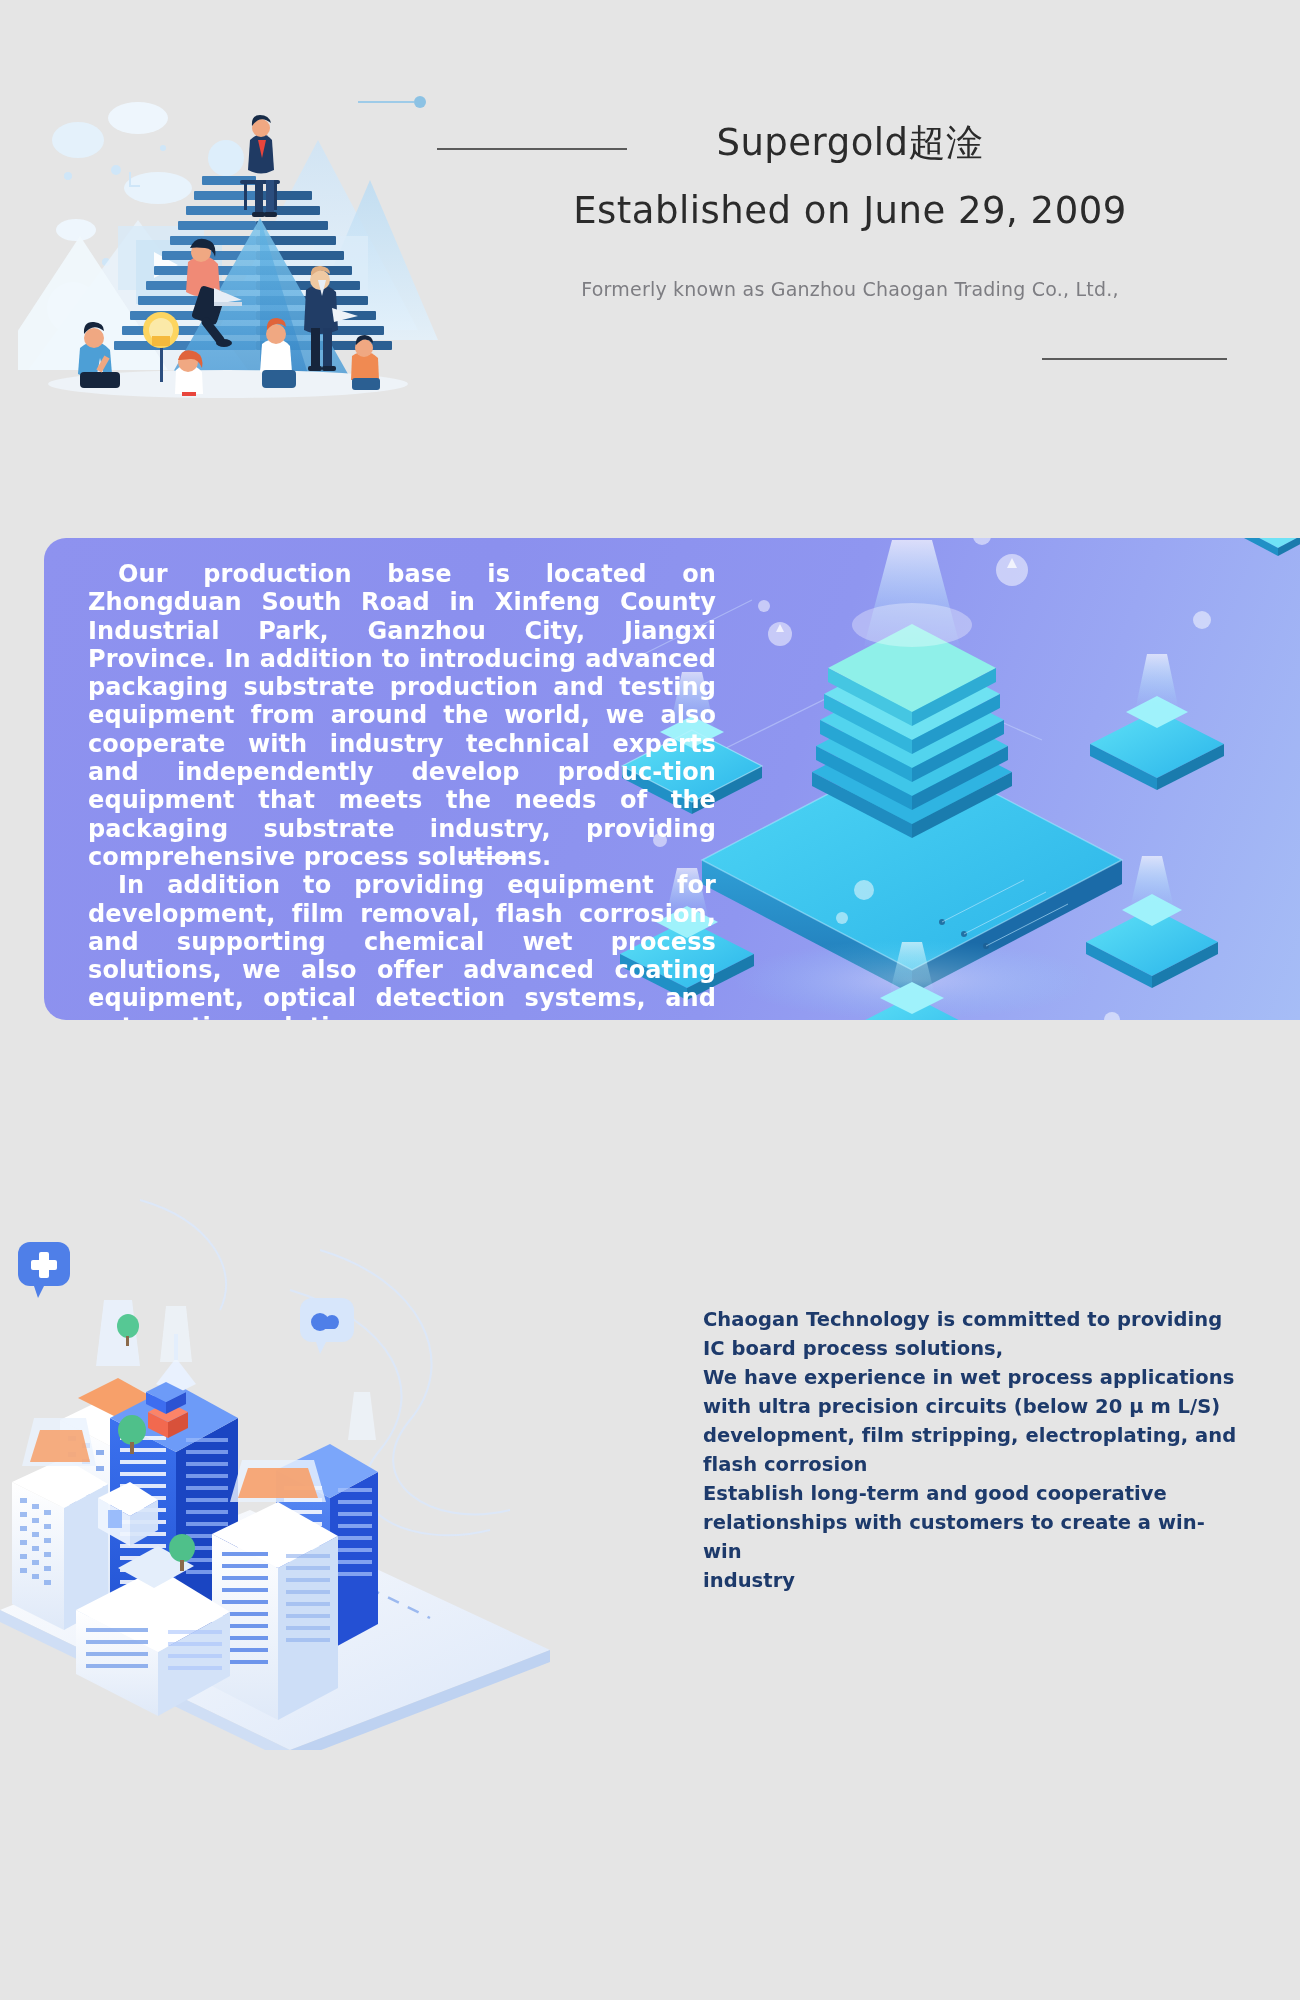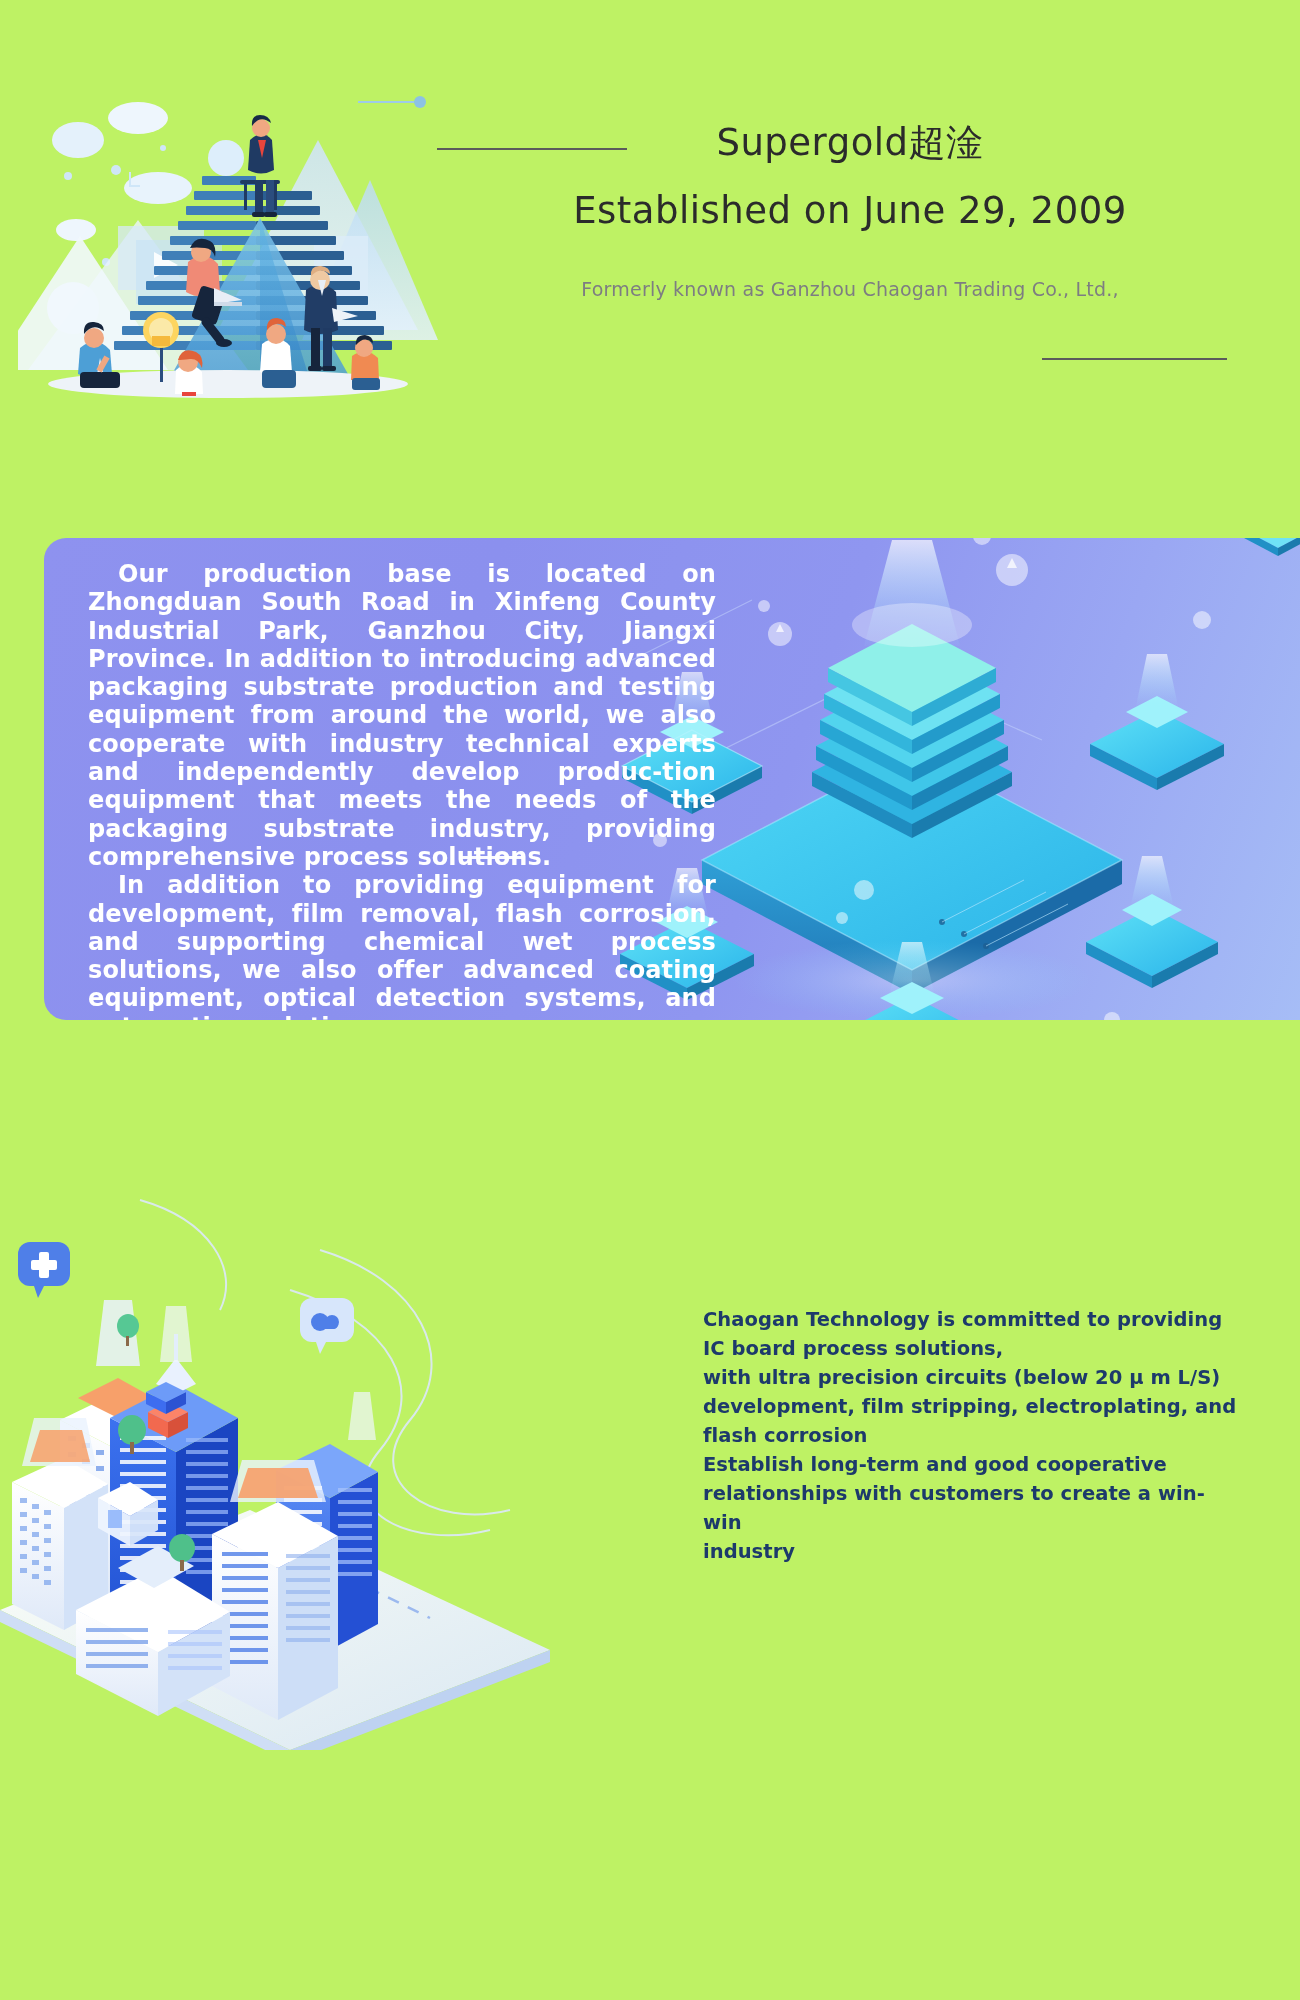--- a/index.html
+++ b/index.html
@@ -7,21 +7,21 @@
     width: 1300px;
     height: 2000px;
     background: #ffffff;
     font-family: "DejaVu Sans", "Liberation Sans", sans-serif;
     overflow: hidden;
   }
   .page {
     position: relative;
     width: 1300px;
     height: 2000px;
-    background: #bef264;
+    background: #e5e5e5;
     overflow: hidden;
   }
 
   
   .header {
     position: absolute;
     left: 0; top: 0;
     width: 1300px;
     height: 450px;
   }
@@ -715,20 +715,21 @@
       </g>
     </g>
 
     <polygon points="170,232 202,232 196,176 176,176" fill="#f0f6fe" opacity="0.7"></polygon>
     <polygon points="358,310 386,310 380,262 364,262" fill="#f0f6fe" opacity="0.7"></polygon>
   </svg>
 
   <div class="bottom-text">
     <span class="ln">Chaogan Technology is committed to providing</span>
     <span class="ln">IC board process solutions,</span>
+    <span class="ln">We have experience in wet process applications</span>
     <span class="ln">with ultra precision circuits (below 20 μ m L/S)</span>
     <span class="ln">development, film stripping, electroplating, and</span>
     <span class="ln">flash corrosion</span>
     <span class="ln">Establish long-term and good cooperative</span>
     <span class="ln">relationships with customers to create a win-win</span>
     <span class="ln">industry</span>
   </div>
 
 </div>
 

